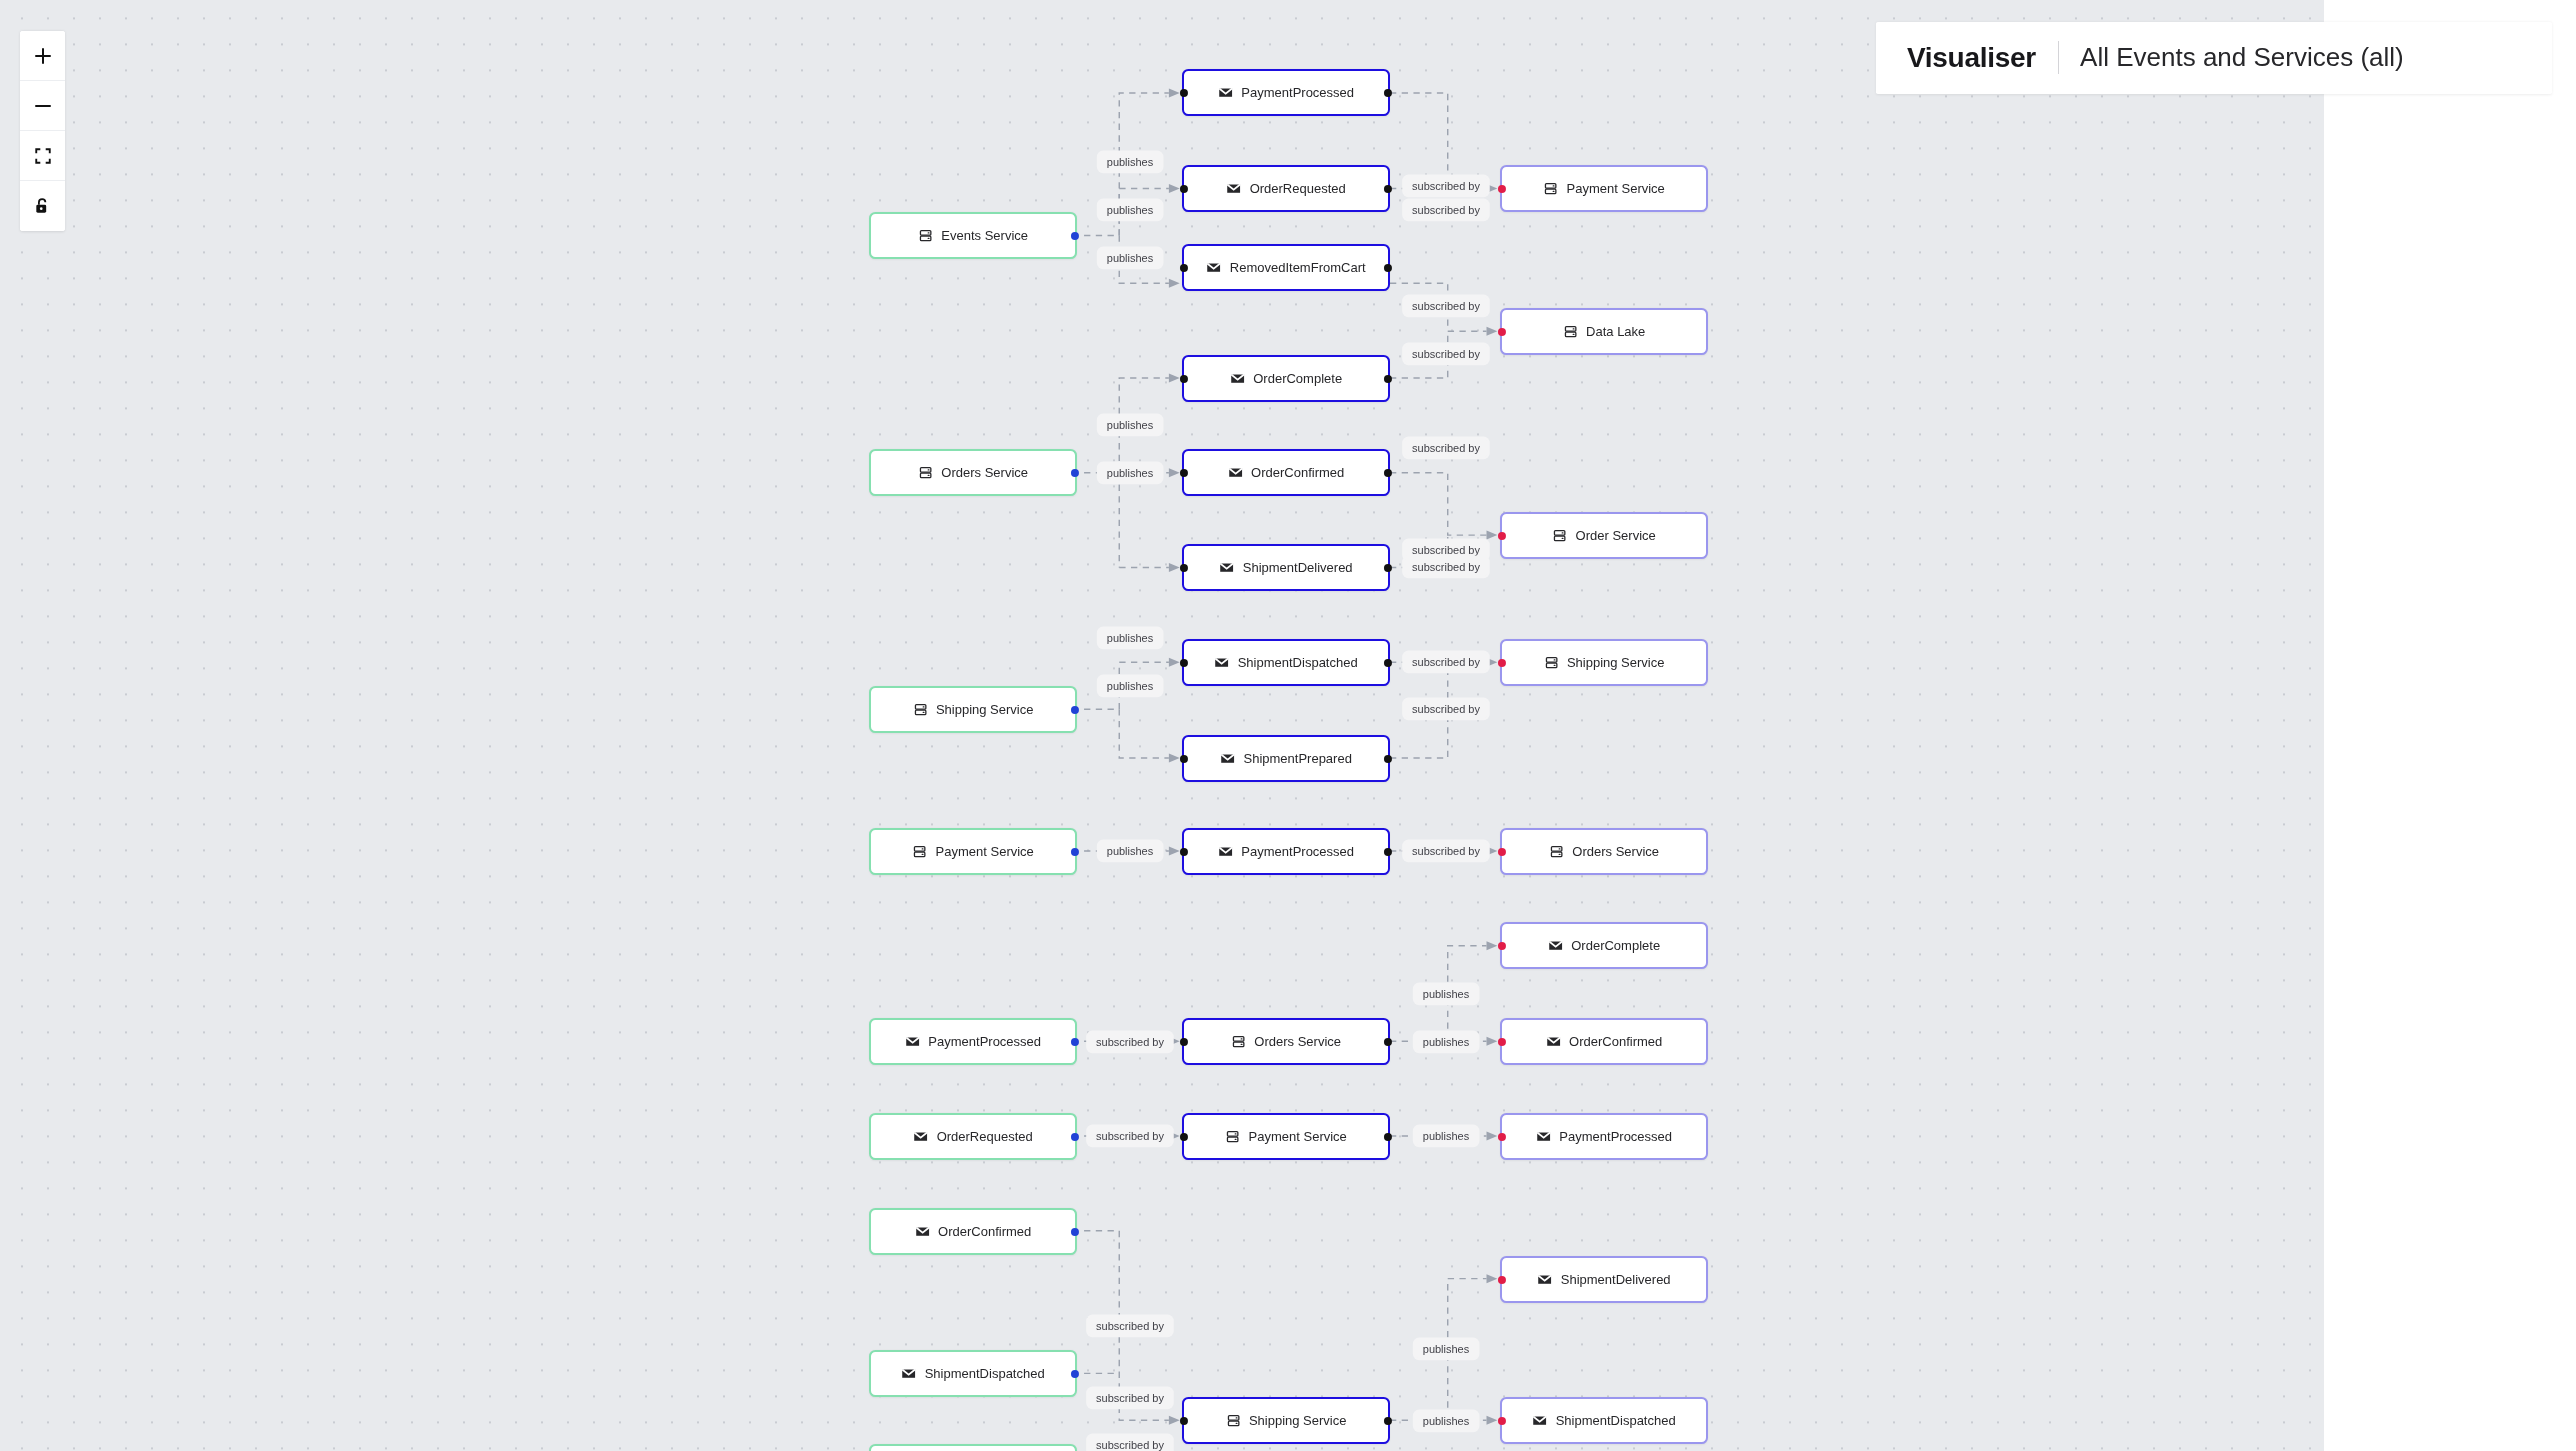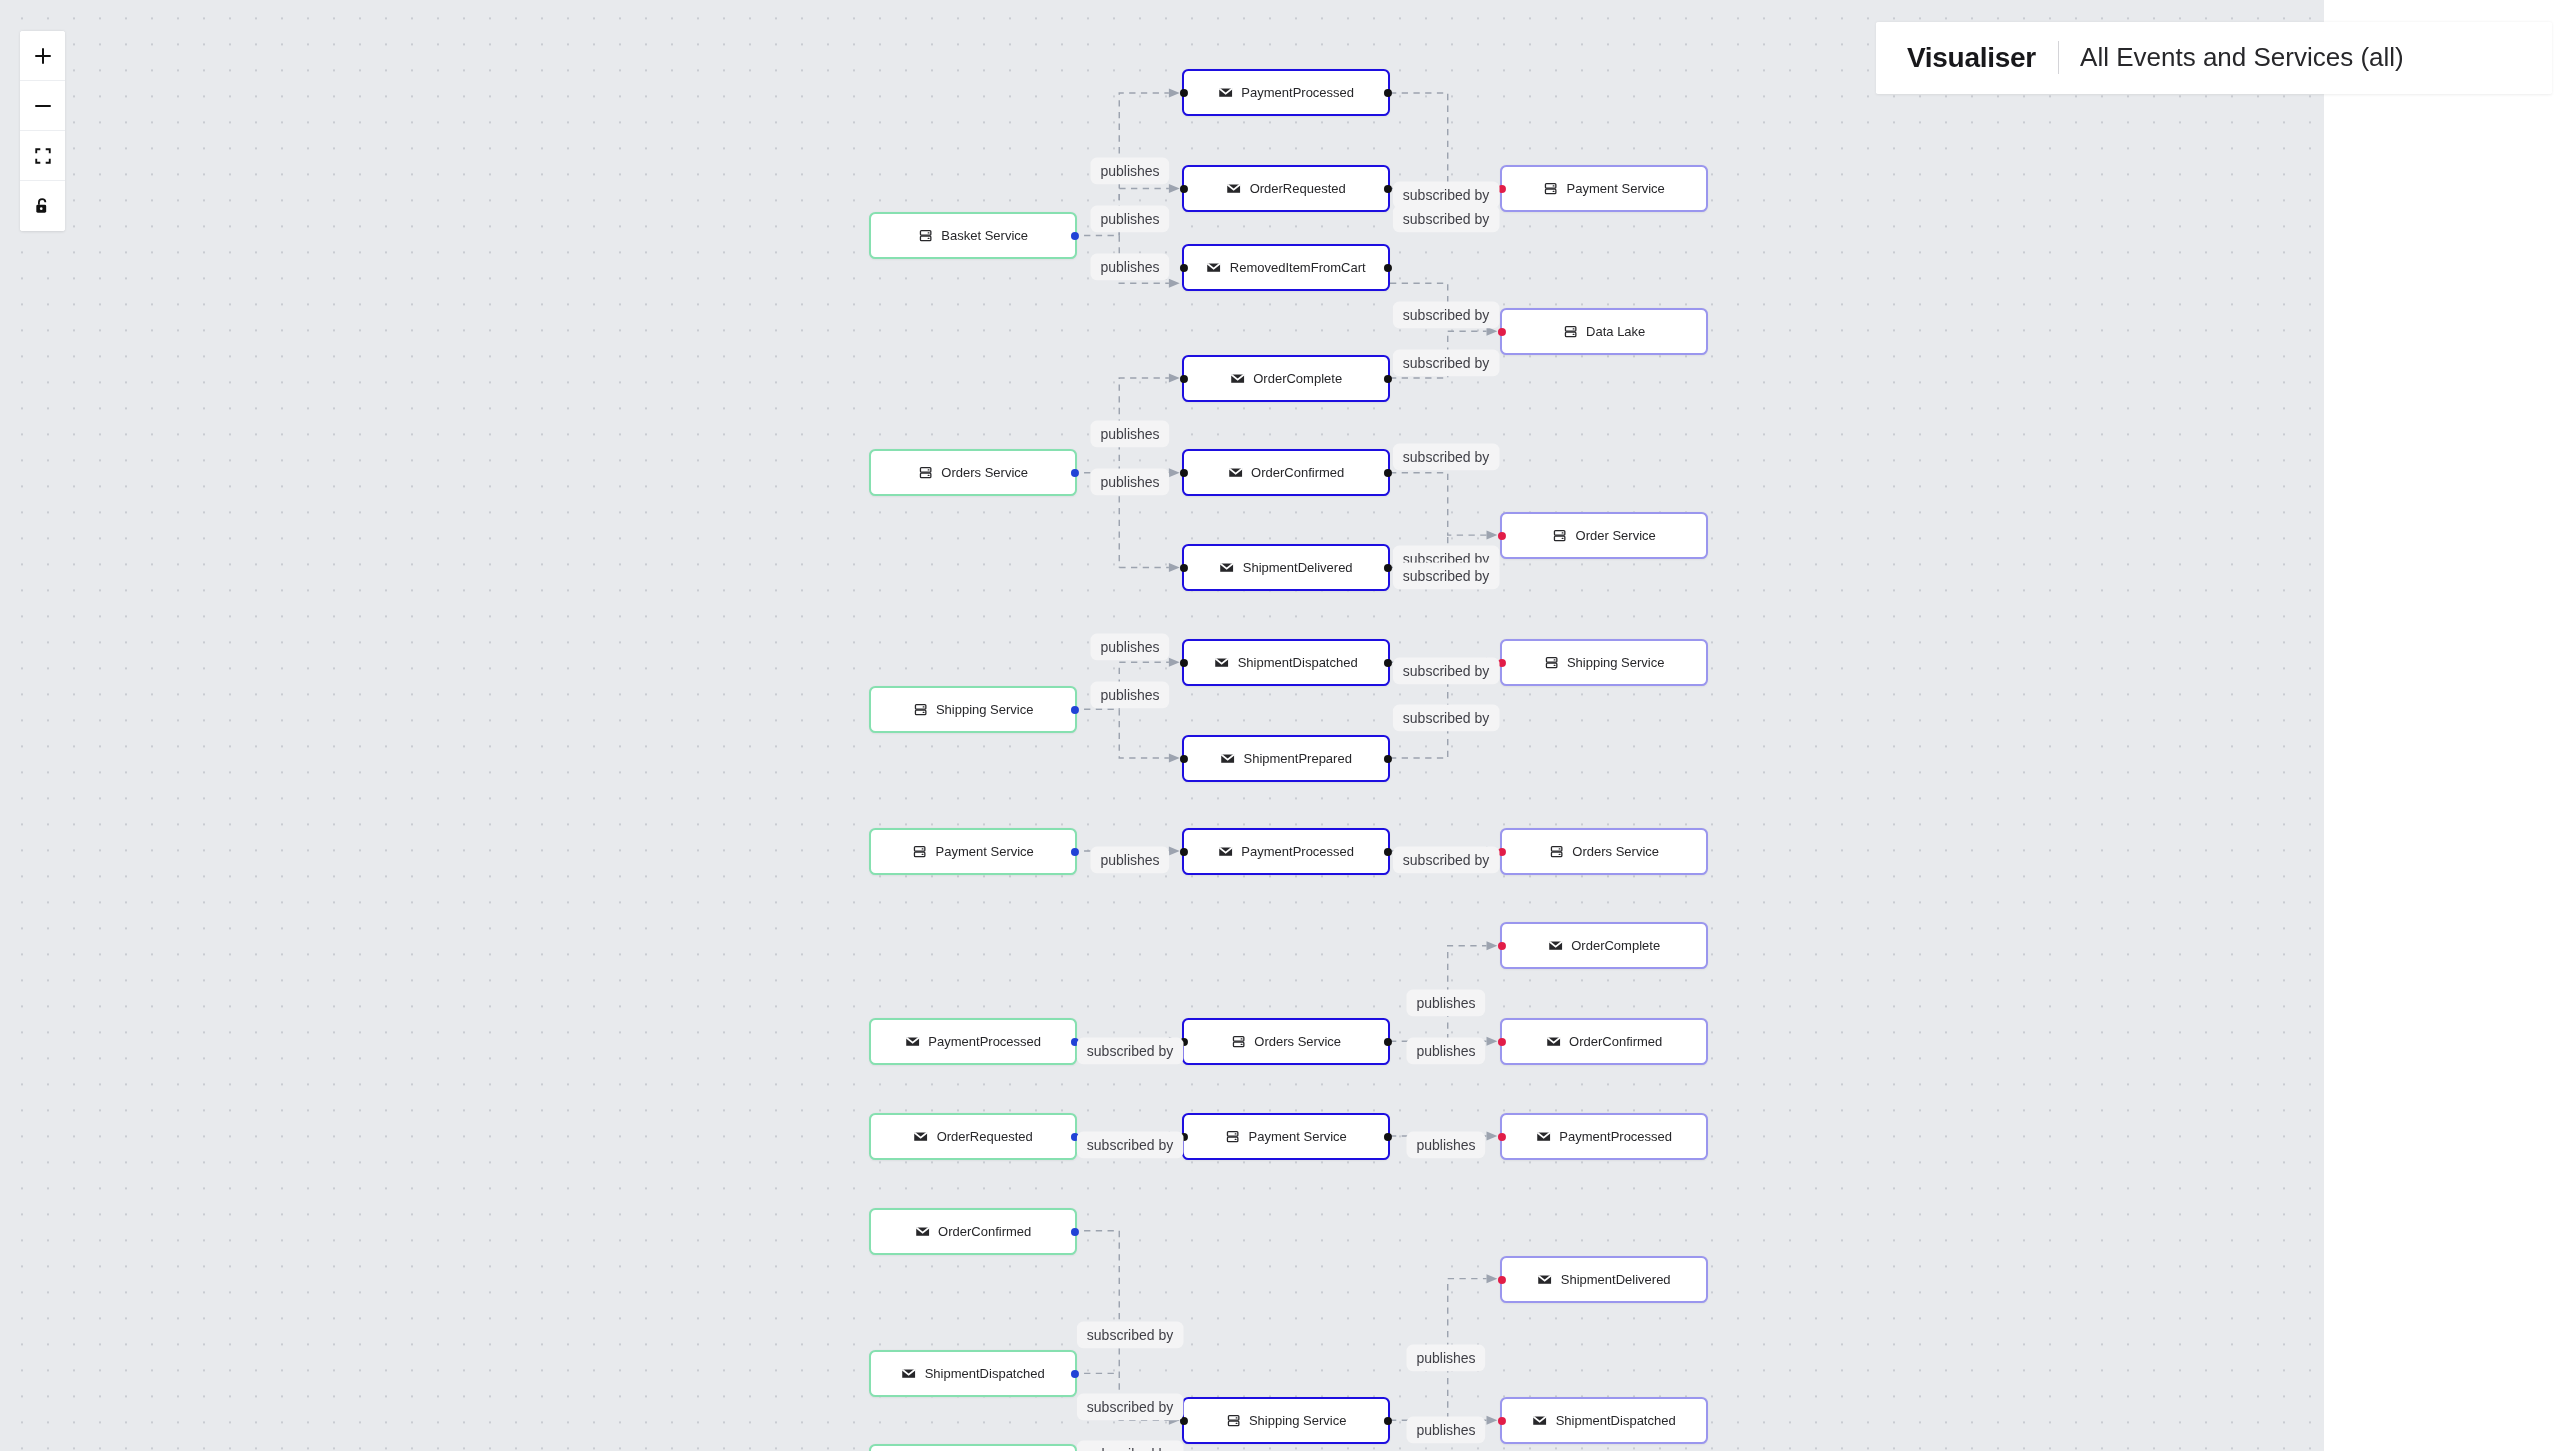--- a/index.html
+++ b/index.html
@@ -107,26 +107,25 @@
   #edges path { fill: none; stroke: #9ca3af; stroke-width: 1.6px; stroke-dasharray: 7 6; }
   #edges polygon { fill: #9ca3af; }
 
   
   .elabel {
     position: absolute;
     transform: translate(-50%, -50%);
     background: #f4f4f5;
     border-radius: 4.5px;
     padding: 3.6px 8.1px;
-    font-size: 14px;
+    font-size: 11px;
     color: #3f3f46;
     white-space: nowrap;
     z-index: 30;
     box-shadow: 0 0 0 1.8px #f4f4f5;
-    margin-top: 9px;
   }
 </style>
 </head>
 <body>
 
 <div id="canvas">
 
   <svg id="edges" viewBox="0 0 2854 1608">
     <defs></defs>
 
@@ -250,21 +249,21 @@
         <span class="handle h-black h-right"></span>
       </div>
       <div class="node service-green" style="left: 869px; top: 212px;">
         <span class="nicon">
           <svg width="15.3" height="15.3" viewBox="0 0 20 20">
             <rect x="3.2" y="3.4" width="13.6" height="6" rx="1.3" fill="none" stroke="#27272a" stroke-width="1.7"></rect>
             <rect x="3.2" y="10.6" width="13.6" height="6" rx="1.3" fill="none" stroke="#27272a" stroke-width="1.7"></rect>
             <path d="M13.4 6.4h.9M13.4 13.6h.9" stroke="#27272a" stroke-width="1.7" stroke-linecap="round"></path>
           </svg>
         </span>
-        <span>Basket Service</span>
+        <span>Events Service</span>
         <span class="handle h-blue h-right"></span>
       </div>
       <div class="node node-purple" style="left: 1500px; top: 165px;">
         <span class="nicon">
           <svg width="15.3" height="15.3" viewBox="0 0 20 20">
             <rect x="3.2" y="3.4" width="13.6" height="6" rx="1.3" fill="none" stroke="#27272a" stroke-width="1.7"></rect>
             <rect x="3.2" y="10.6" width="13.6" height="6" rx="1.3" fill="none" stroke="#27272a" stroke-width="1.7"></rect>
             <path d="M13.4 6.4h.9M13.4 13.6h.9" stroke="#27272a" stroke-width="1.7" stroke-linecap="round"></path>
           </svg>
         </span>

